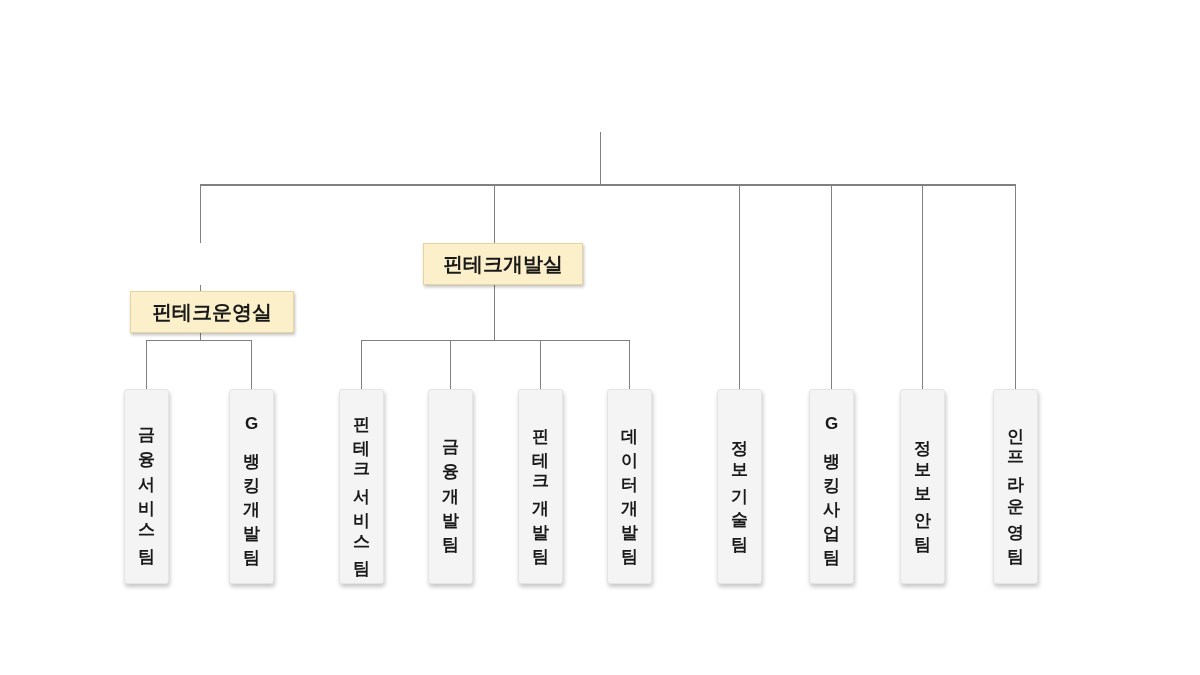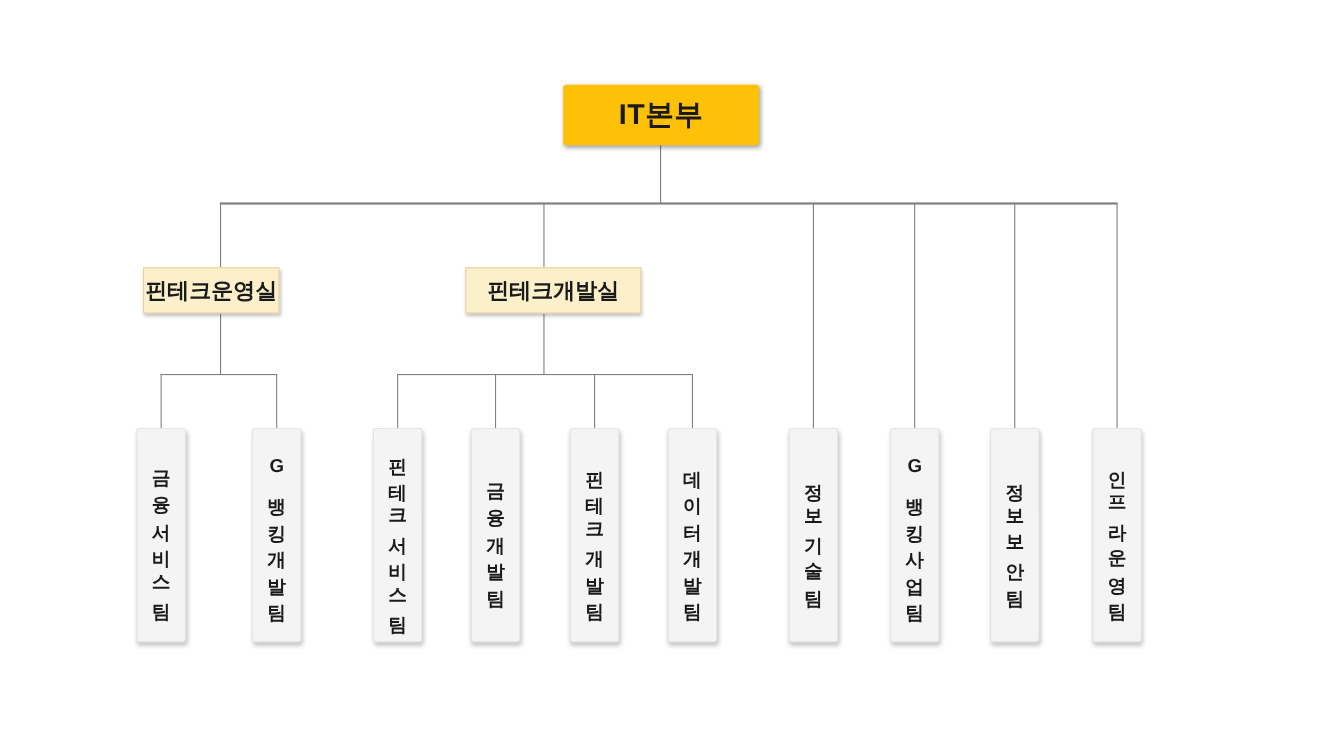--- a/index.html
+++ b/index.html
@@ -50,21 +50,21 @@
     top:243px;height:42px;
     background:var(--office-fill);
     border:1px solid var(--office-border);
     box-shadow:1px 2px 3px rgba(0,0,0,0.25);
     display:flex;align-items:center;justify-content:center;
     box-sizing:border-box;
   }
   .office-box .label{
     font-size:20px;font-weight:bold;color:var(--office-text);
   }
-  .office-1{left:130px;width:124px;}
+  .office-1{left:130px;width:164px;margin-top:48px;}
   .office-2{left:423px;width:160px;}
   
   .team-box{
     position:absolute;
     top:389px;width:45px;height:195px;
     background:var(--team-fill);
     border:1px solid var(--team-border);
     border-radius:3px;
     box-shadow:1px 3px 4px rgba(0,0,0,0.22);
     display:flex;align-items:center;justify-content:center;
@@ -98,23 +98,20 @@
   <div class="line v" style="left:146px;top:340px;height:49px"></div>
   <div class="line v" style="left:251px;top:340px;height:49px"></div>
 
   <div class="line v" style="left:494px;top:285px;height:55px"></div>
   <div class="line h" style="left:361px;top:340px;width:269px"></div>
   <div class="line v" style="left:361px;top:340px;height:49px"></div>
   <div class="line v" style="left:450px;top:340px;height:49px"></div>
   <div class="line v" style="left:540px;top:340px;height:49px"></div>
   <div class="line v" style="left:629px;top:340px;height:49px"></div>
 
-  <div class="root-box">
-    <span class="label">IT본부</span>
-  </div>
 
   <div class="office-box office-1">
     <span class="label">핀테크운영실</span>
   </div>
   <div class="office-box office-2">
     <span class="label">핀테크개발실</span>
   </div>
 
   <div class="team-box" style="left:124px">
     <span class="label">금융서비스팀</span>

